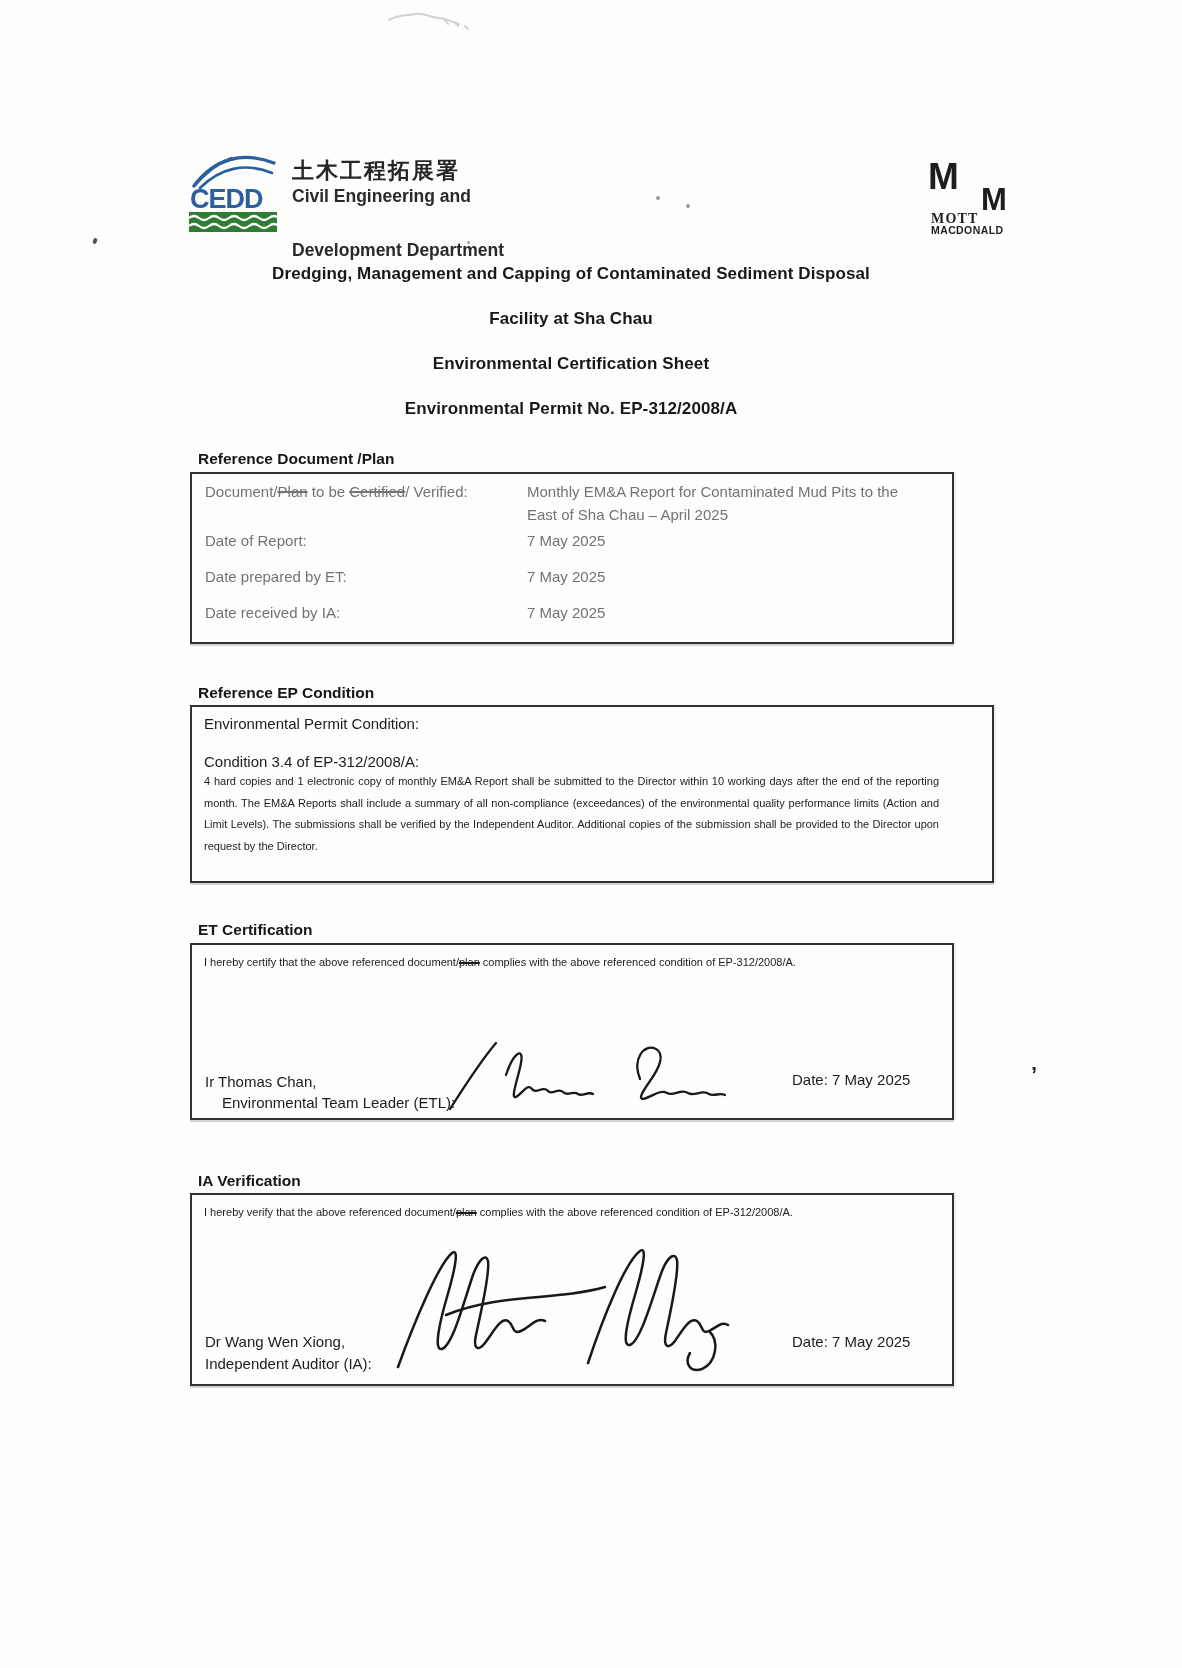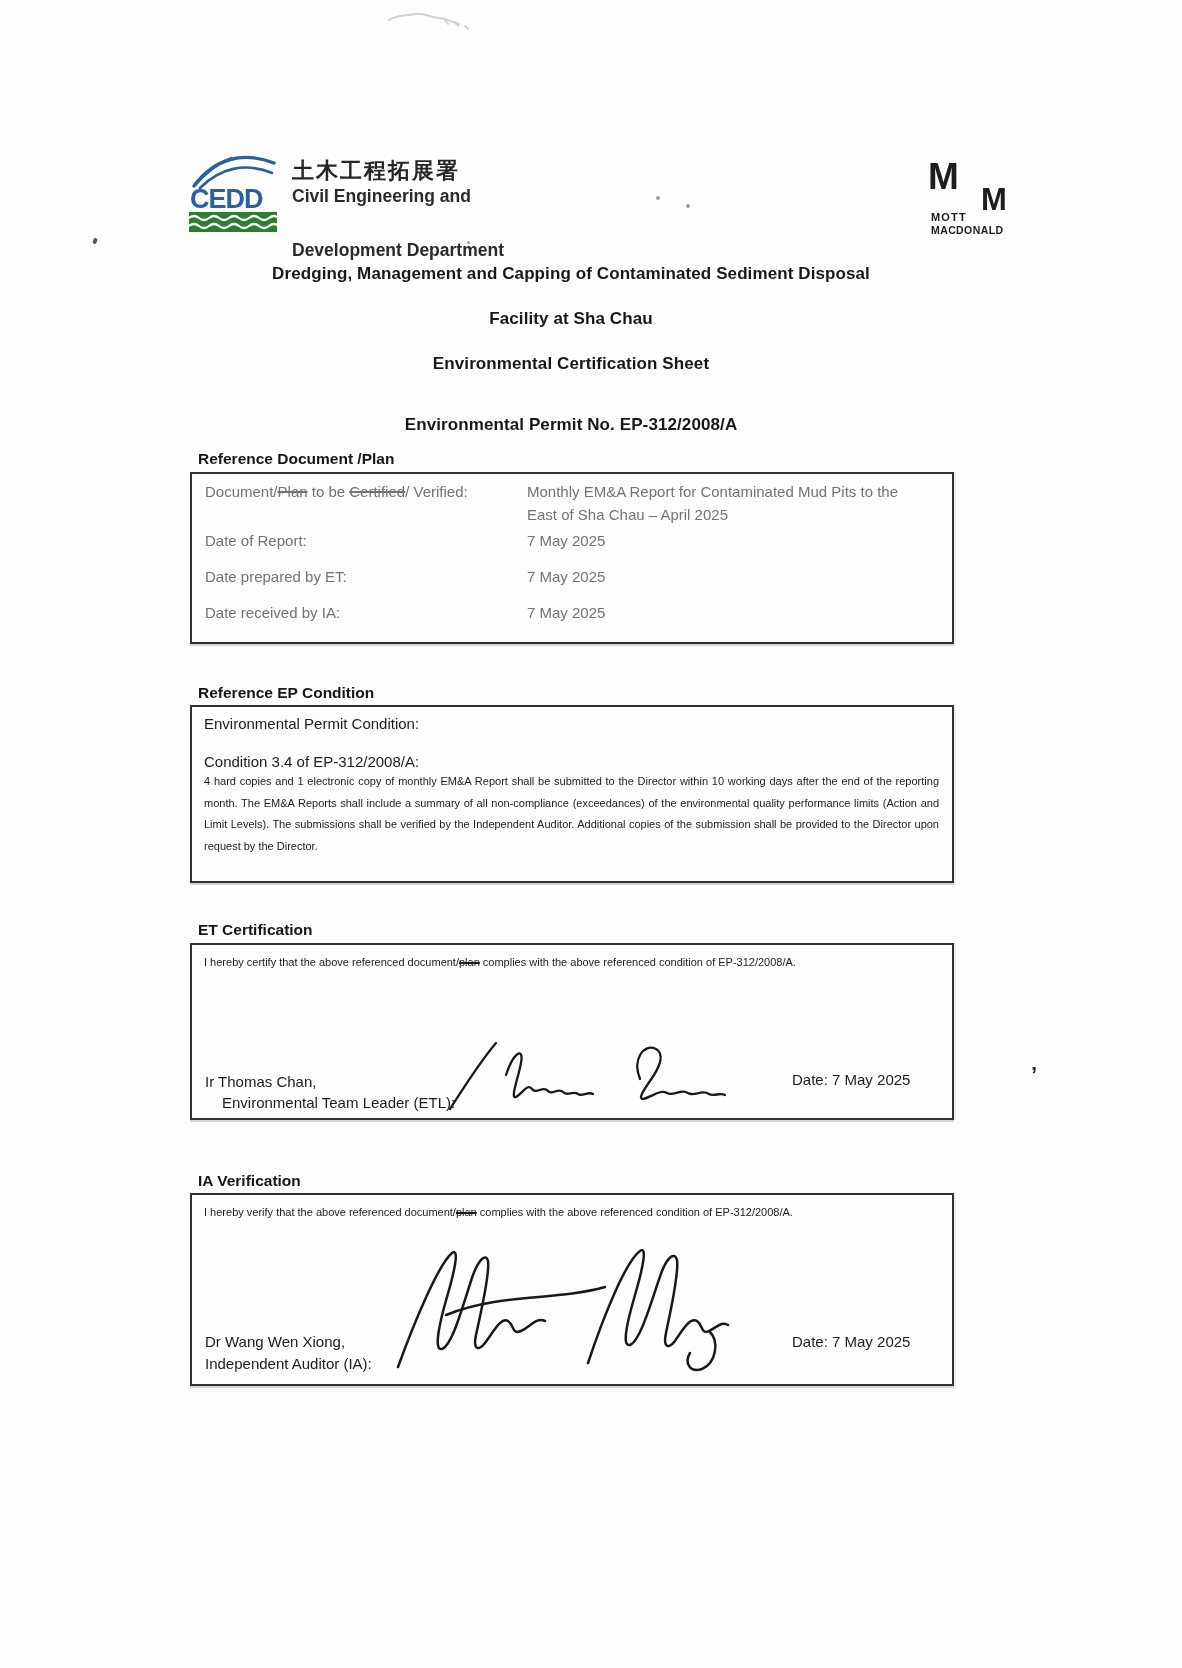--- a/index.html
+++ b/index.html
@@ -11,21 +11,21 @@
     -webkit-font-smoothing:antialiased;
   }
   .page{position:absolute;inset:0;background:#fdfdfc;overflow:hidden;}
   .abs{position:absolute;}
   
   .dept-zh{left:292px;top:156px;font-size:22px;font-weight:700;color:#262626;letter-spacing:2px;}
   .dept-en1{left:292px;top:186px;font-size:17.5px;font-weight:700;color:#2a2a2a;}
   .dept-en2{left:292px;top:208px;font-size:17.5px;font-weight:700;color:#2a2a2a;margin-top:32px;}
   .mott-m1{left:928px;top:156px;font-size:37px;font-weight:700;color:#1d1d1d;}
   .mott-m2{left:981px;top:182px;font-size:31px;font-weight:700;color:#1d1d1d;}
-  .mott-w1{left:931px;top:211px;font-size:11px;font-weight:700;letter-spacing:1.2px;color:#1d1d1d;}
+  .mott-w1{left:931px;top:211px;font-size:14px;font-weight:700;letter-spacing:1.2px;color:#1d1d1d;font-family:Liberation Serif, serif;}
   .mott-w2{left:931px;top:224px;font-size:10.5px;font-weight:700;letter-spacing:0.4px;color:#1d1d1d;}
   
   .title{left:190px;width:762px;text-align:center;font-weight:700;font-size:17px;color:#181818;letter-spacing:0.1px;}
   
   .heading{left:190px;font-weight:700;font-size:15.5px;color:#161616;margin-left:8px;}
   
   .box{border:2px solid #323232;box-shadow:0 2px 0 rgba(110,110,110,0.28), 2px 0 0 rgba(140,140,140,0.12);}
   .lbl,.val{font-size:15px;color:#737373;white-space:nowrap;}
   .para{font-size:11px;line-height:21.5px;color:#1c1c1c;text-align:justify;}
   .plain{font-size:15px;color:#1c1c1c;}
@@ -66,42 +66,42 @@
   <div class="abs dept-en2">Development Department</div>
 
   <div class="abs mott-m1">M</div>
   <div class="abs mott-m2">M</div>
   <div class="abs mott-w1">MOTT</div>
   <div class="abs mott-w2">MACDONALD</div>
 
   <div class="abs title" style="top:264px;text-align:center;">Dredging, Management and Capping of Contaminated Sediment Disposal</div>
   <div class="abs title" style="top:309px;">Facility at Sha Chau</div>
   <div class="abs title" style="top:354px;">Environmental Certification Sheet</div>
-  <div class="abs title" style="top:399px;margin-top:16px;">Environmental Permit No. EP-312/2008/A</div>
+  <div class="abs title" style="top:399px;">Environmental Permit No. EP-312/2008/A</div>
 
   <div class="abs heading" style="top:450px;">Reference Document /Plan</div>
   <div class="abs box" style="left:190px;top:472px;width:760px;height:168px;">
     <div class="abs lbl" style="left:13px;top:9px;">
       <span>Document/</span><span class="struck">Plan</span><span> to be </span><span class="struck">Certified</span><span>/ Verified:</span>
     </div>
     <div class="abs val" style="left:335px;top:9px;text-align:right;">Monthly EM&amp;A Report for Contaminated Mud Pits to the</div>
     <div class="abs val" style="left:335px;top:32px;">East of Sha Chau – April 2025</div>
 
     <div class="abs lbl" style="left:13px;top:58px;">Date of Report:</div>
     <div class="abs val" style="left:335px;top:58px;">7 May 2025</div>
 
     <div class="abs lbl" style="left:13px;top:94px;">Date prepared by ET:</div>
     <div class="abs val" style="left:335px;top:94px;">7 May 2025</div>
 
     <div class="abs lbl" style="left:13px;top:130px;">Date received by IA:</div>
     <div class="abs val" style="left:335px;top:130px;">7 May 2025</div>
   </div>
 
   <div class="abs heading" style="top:684px;">Reference EP Condition</div>
-  <div class="abs box" style="left:190px;top:705px;width:760px;height:174px;">
+  <div class="abs box" style="left:190px;top:705px;width:760px;height:174px;padding-left:40px;">
     <div class="abs plain" style="left:12px;top:8px;">Environmental Permit Condition:</div>
     <div class="abs plain" style="left:12px;top:46px;">Condition 3.4 of EP-312/2008/A:</div>
     <div class="abs para" style="left:12px;top:64px;width:735px;">4 hard copies and 1 electronic copy of monthly EM&amp;A Report shall be submitted to the Director within 10 working days after the end of the reporting month. The EM&amp;A Reports shall include a summary of all non-compliance (exceedances) of the environmental quality performance limits (Action and Limit Levels). The submissions shall be verified by the Independent Auditor. Additional copies of the submission shall be provided to the Director upon request by the Director.</div>
   </div>
 
   <div class="abs heading" style="top:921px;">ET Certification</div>
   <div class="abs box" style="left:190px;top:943px;width:760px;height:173px;">
     <div class="abs para" style="left:12px;top:7px;width:735px;">
       <span>I hereby certify that the above referenced document/</span><span class="struck">plan</span><span> complies with the above referenced condition of EP-312/2008/A.</span>
     </div>

